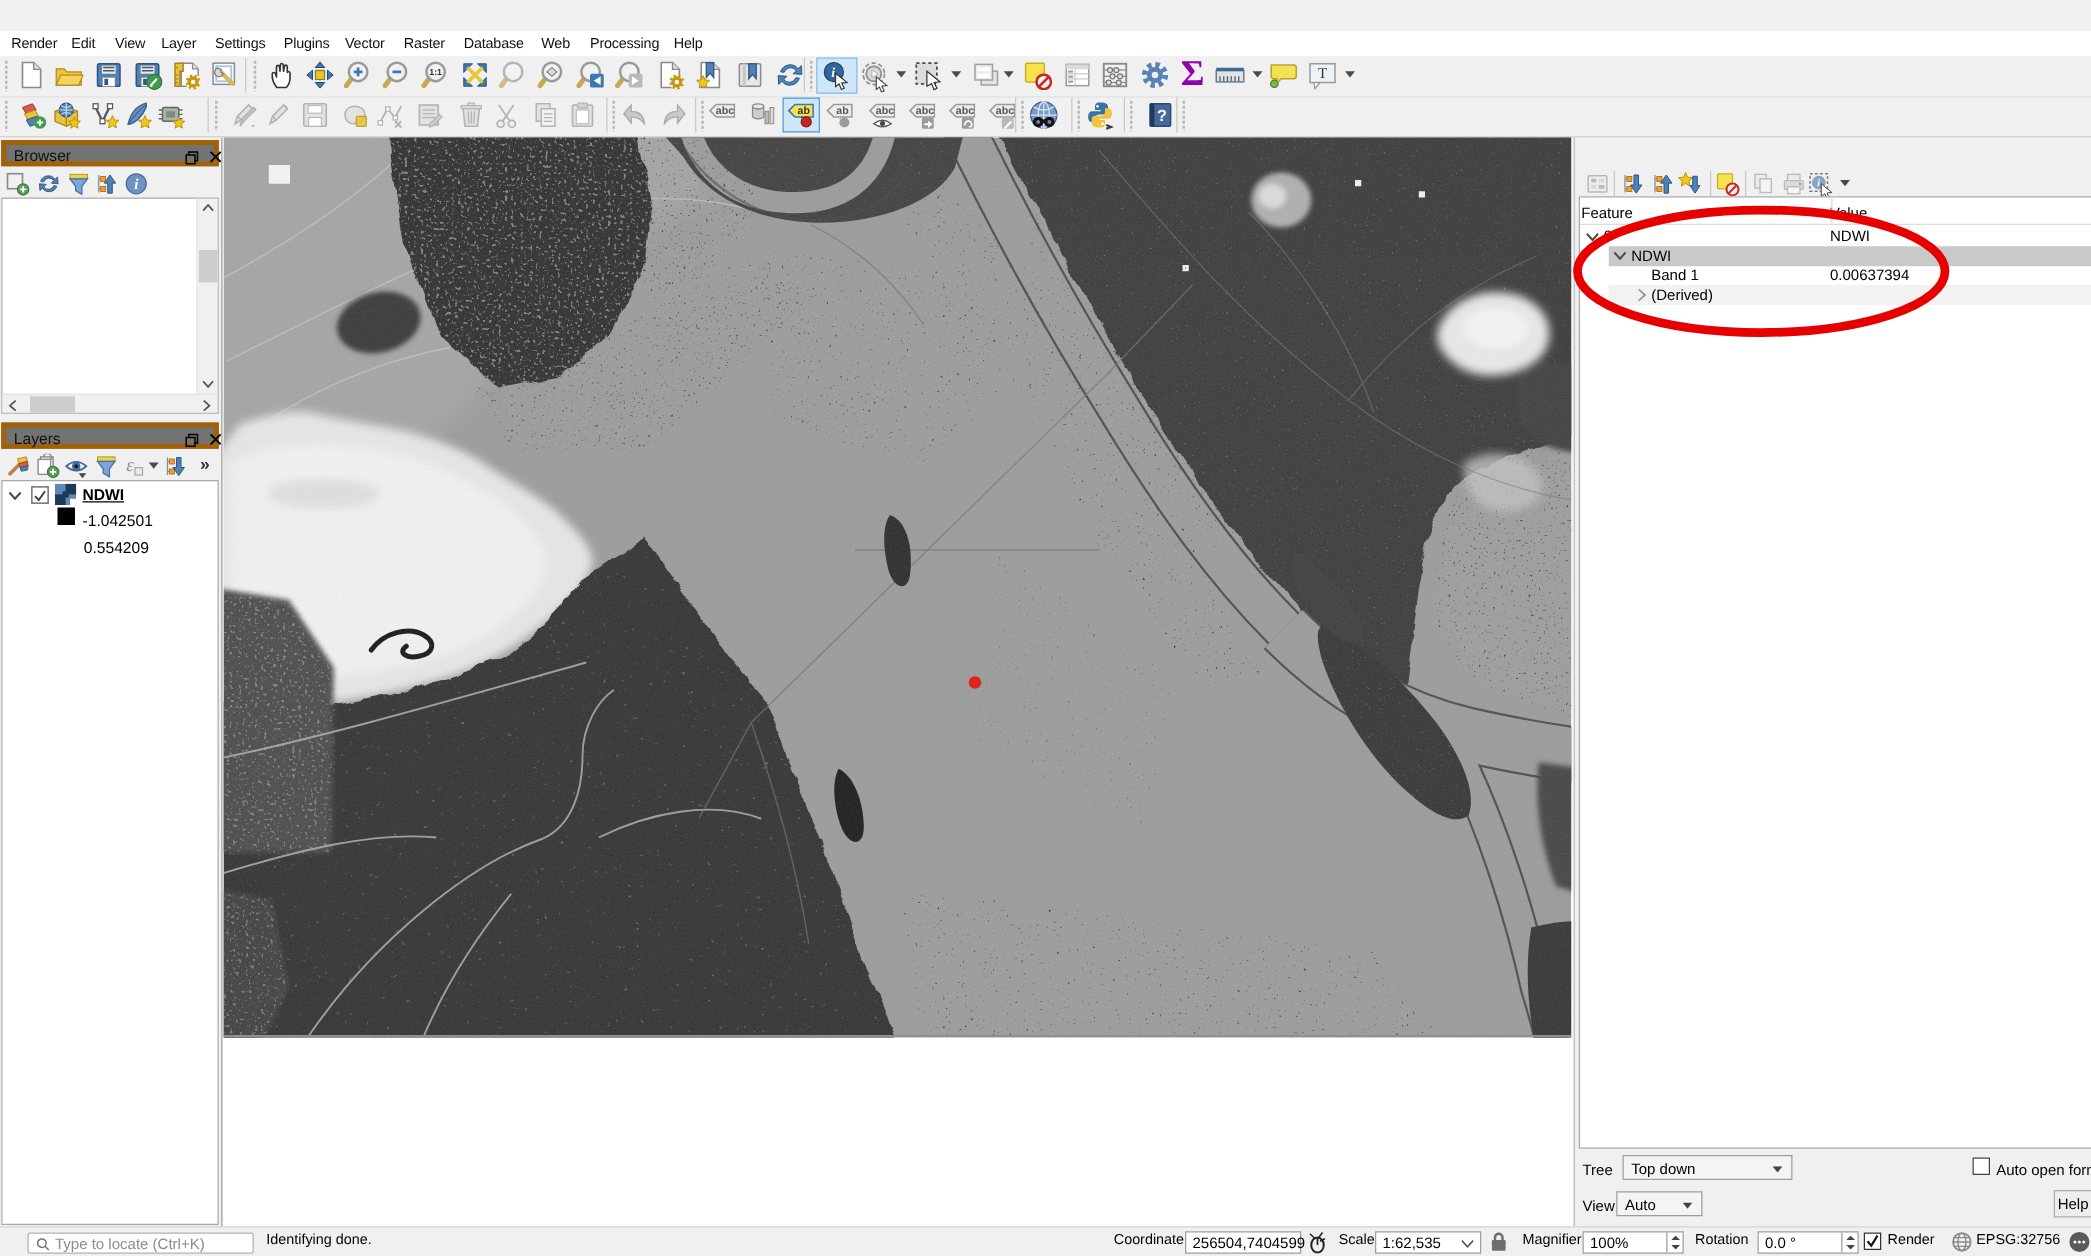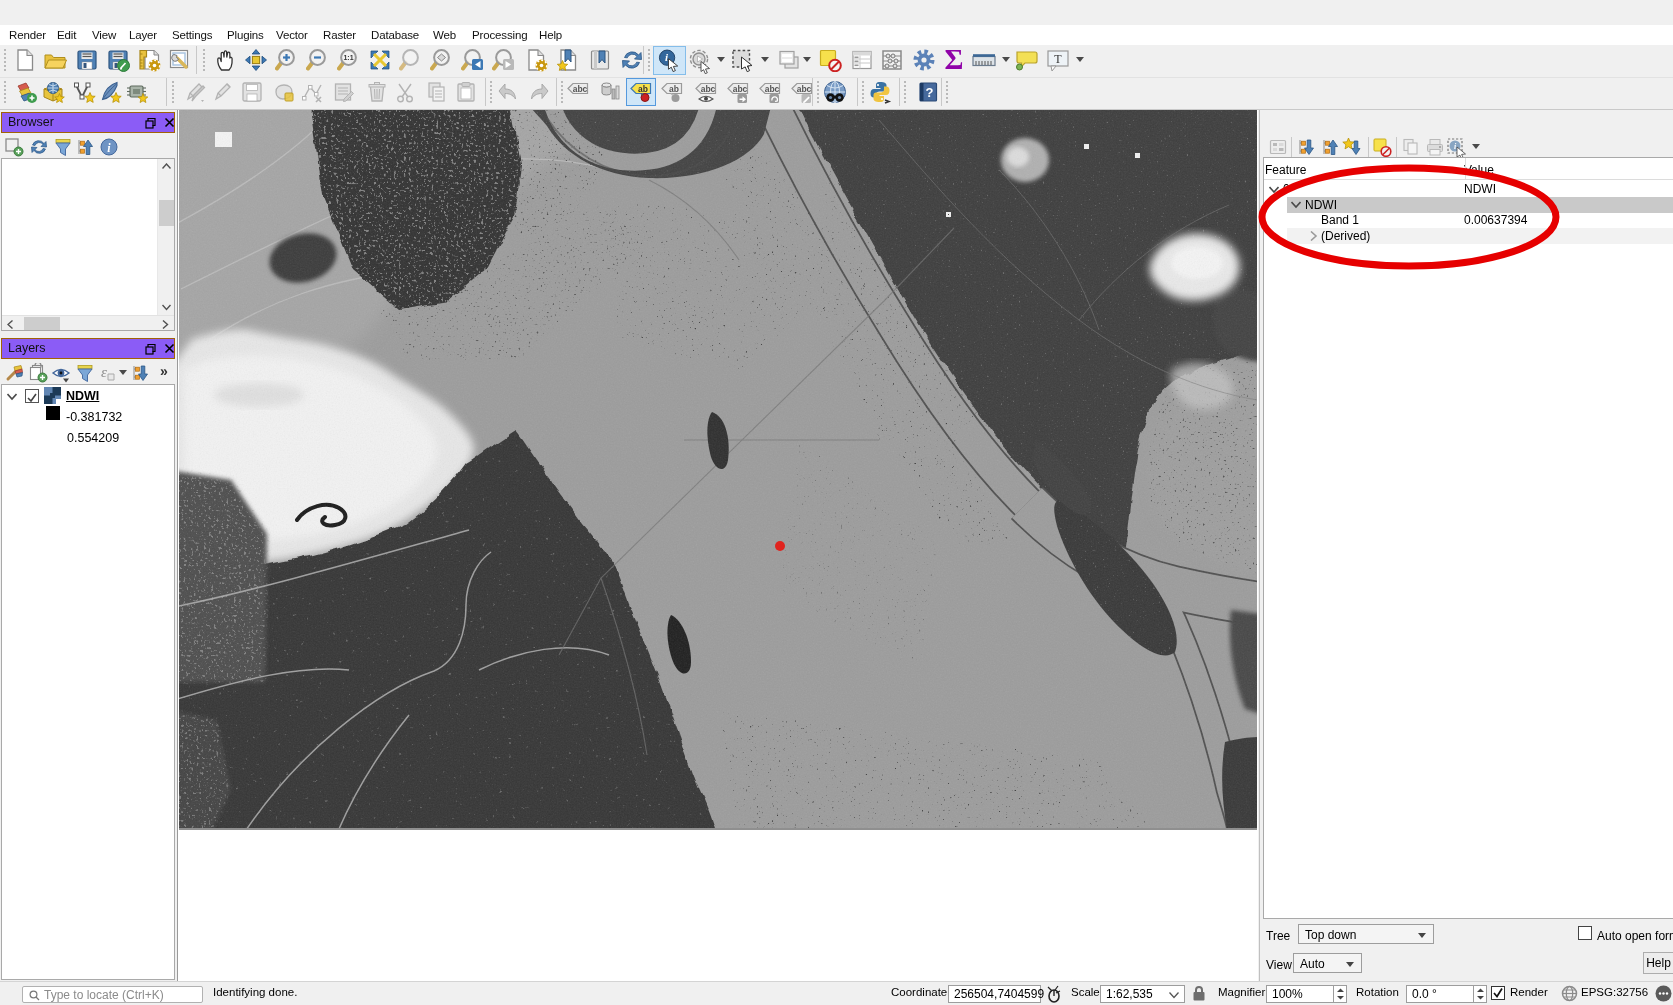--- a/index.html
+++ b/index.html
@@ -12,21 +12,21 @@
 
 #menubar{position:absolute;left:0;top:25px;width:1673px;height:20px;background:#ffffff;font-size:11.5px;letter-spacing:-0.15px;color:#111}
 #menubar span{position:absolute;top:4px}
 
 #toolbars{position:absolute;left:0;top:45px;width:1673px;height:65px;background:#f0f0f0;border-bottom:1px solid #c9c9c9}
 .tsep{position:absolute;width:1px;background:#c8c8c8}
 .grip{position:absolute;width:4px;height:26px;background-image:repeating-linear-gradient(#f0f0f0 0 2px,#b9b9b9 2px 4px);background-size:2px 4px;background-repeat:repeat-y;background-position:1px 0}
 .i{position:absolute;width:24px;height:24px}
 .darr{position:absolute;width:0;height:0;border-left:4px solid transparent;border-right:4px solid transparent;border-top:5px solid #4a4a4a}
 
-.dock-title{position:absolute;background:#8b5cf6;border:1px solid #a16207;font-size:12.5px;color:#111}
+.dock-title{position:absolute;background:#737373;border:4px solid #a16207;font-size:12.5px;color:#111}
 .panel-white{position:absolute;background:#fff;border:1px solid #a9a9a9}
 
 .sb{position:absolute;background:#f0f0f0}
 .sb-thumb{position:absolute;background:#cdcdcd}
 
 #idtable{position:absolute;font-size:12px;color:#000}
 
 #statusbar{position:absolute;left:0;top:981px;width:1673px;height:24px;background:#f0f0f0;border-top:1px solid #d4d4d4;font-size:11.5px;color:#000}
 .inbox{position:absolute;background:#fff;border:1px solid #9d9d9d;font-size:12px}
 .spin{position:absolute;width:13px;border-left:1px solid #9d9d9d}
@@ -582,21 +582,21 @@
     </div>
     <svg class="abs" style="left:42px;top:2px" width="17" height="17">
       <rect width="17" height="17" fill="#6287b4"></rect>
       <rect x="8.5" y="0" width="8.5" height="8.5" fill="#1c3a57"></rect>
       <rect x="0" y="8.5" width="8.5" height="8.5" fill="#1c3a57"></rect>
       <rect x="6" y="6" width="5" height="5" fill="#1c3a57"></rect>
       <rect x="12" y="12" width="5" height="5" fill="#fff"></rect>
     </svg>
     <span style="position:absolute;left:64px;top:4px;font-size:12.5px;font-weight:bold;text-decoration:underline">NDWI</span>
     <div class="abs" style="left:44px;top:21px;width:14px;height:14px;background:#000"></div>
-    <span style="position:absolute;left:64px;top:25px;font-size:12.5px">-0.381732</span>
+    <span style="position:absolute;left:64px;top:25px;font-size:12.5px">-1.042501</span>
     <span style="position:absolute;left:65px;top:46px;font-size:12.5px">0.554209</span>
   </div>
 </div>
 
 <div id="mapcanvas" style="position:absolute;left:177px;top:110px;width:1081px;height:871px;background:#fff;border-left:1px solid #9a9a9a">
   <div style="position:absolute;left:1px;top:0;width:1078px;height:720px"><svg width="1078" height="720" viewBox="0 0 1078 720">
           <defs>
             <filter id="b2">
               <feGaussianBlur stdDeviation="2"></feGaussianBlur>
             </filter>

